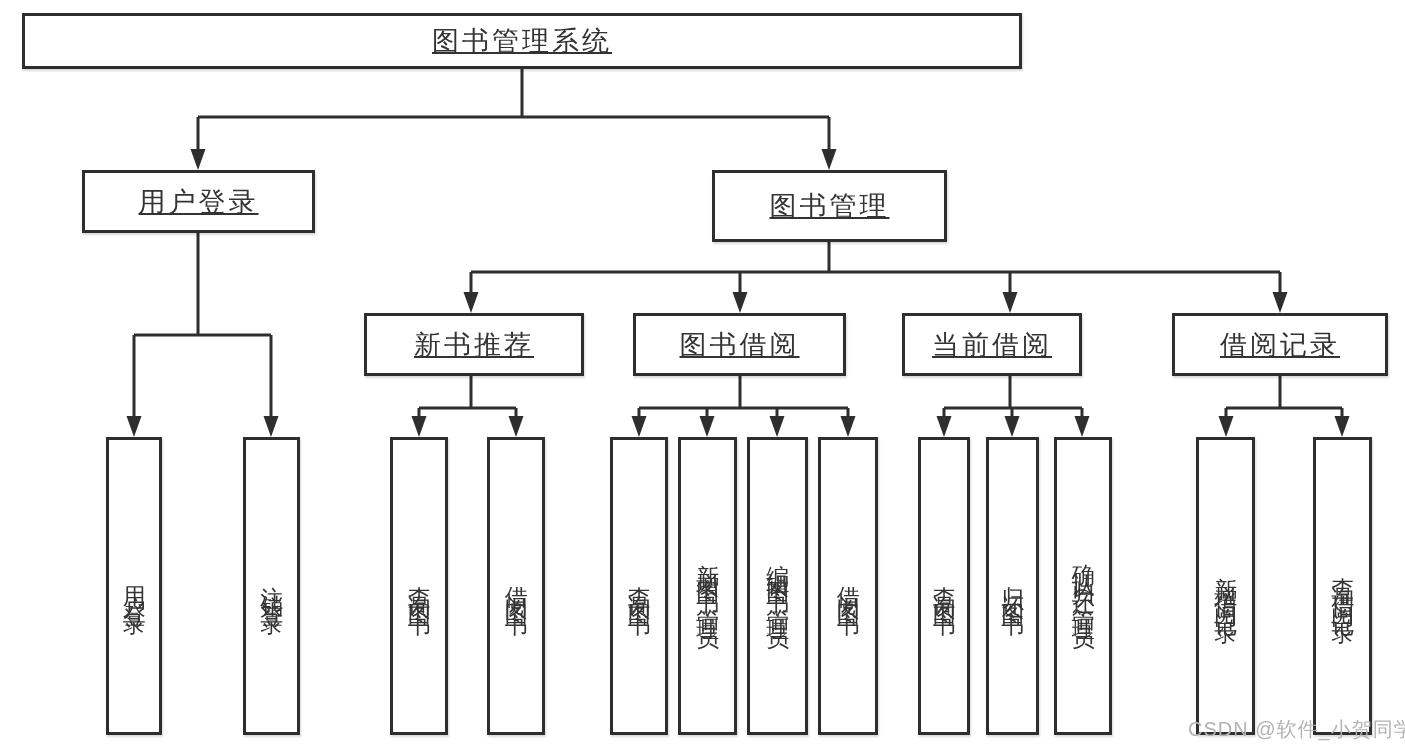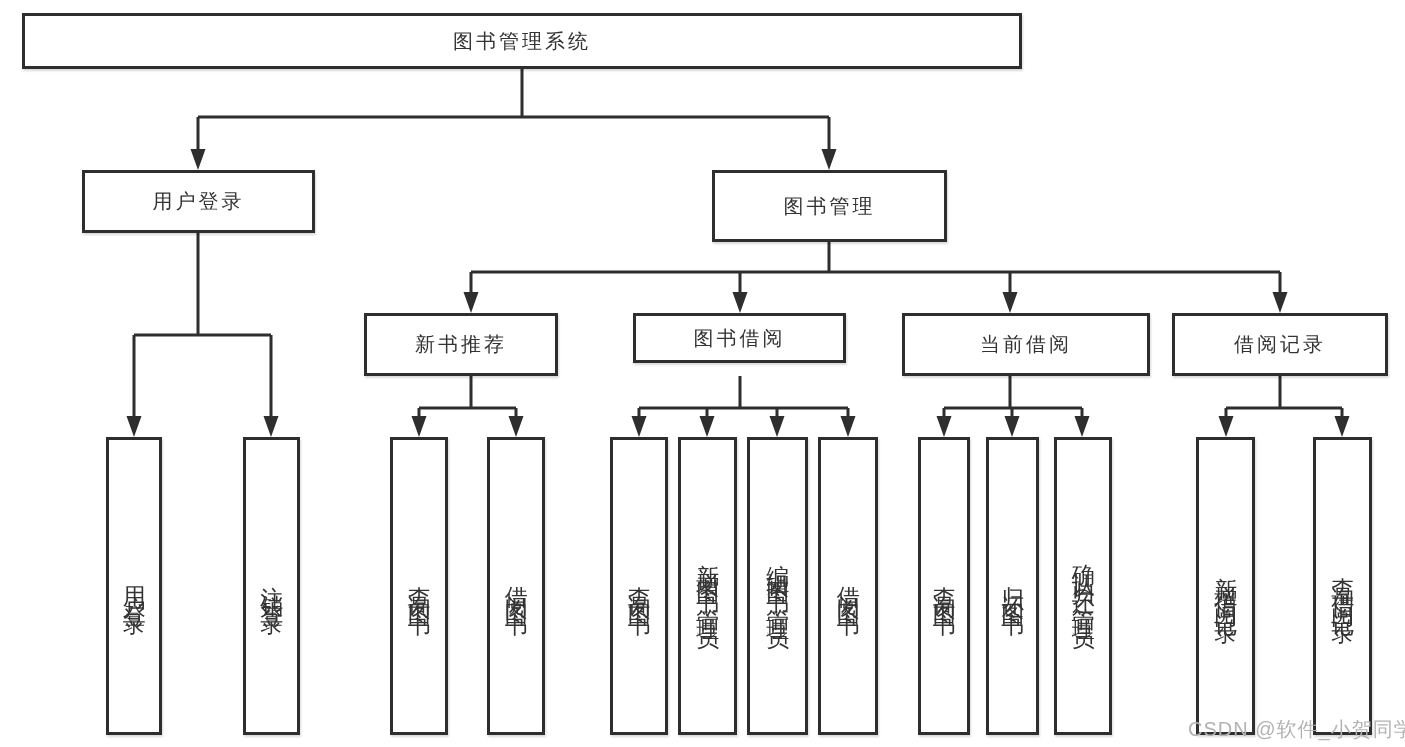--- a/index.html
+++ b/index.html
@@ -25,24 +25,25 @@
   .connectors .heads{fill:var(--line);stroke:none;}
   .box{
     position:absolute;z-index:1;
     background:#fff;
     border:3px solid var(--line);
     display:flex;align-items:center;justify-content:center;
     color:var(--text);
     box-shadow:1px 2px 2px rgba(0,0,0,0.15);
   }
   .h-label{
-    font-size:20px;
+    font-size:27px;
     letter-spacing:3px;
     white-space:nowrap;
     color:var(--text);
+    text-decoration:underline;
   }
   .leaf .v-label{
     writing-mode:vertical-rl;
     text-orientation:mixed;
     font-size:23px;
     line-height:1.1;
     letter-spacing:9px;
     white-space:nowrap;
     color:var(--text);
   }
@@ -95,27 +96,27 @@
     <span class="h-label">图书管理系统</span>
   </div>
 
   <div class="box" style="left:82px;top:170px;width:233px;height:63px">
     <span class="h-label">用户登录</span>
   </div>
   <div class="box" style="left:712px;top:170px;width:235px;height:72px">
     <span class="h-label">图书管理</span>
   </div>
 
-  <div class="box" style="left:364px;top:313px;width:194px;height:63px">
+  <div class="box" style="left:364px;top:313px;width:220px;height:63px">
     <span class="h-label">新书推荐</span>
   </div>
-  <div class="box" style="left:633px;top:313px;width:213px;height:50px">
+  <div class="box" style="left:633px;top:313px;width:213px;height:63px">
     <span class="h-label">图书借阅</span>
   </div>
-  <div class="box" style="left:902px;top:313px;width:248px;height:63px">
+  <div class="box" style="left:902px;top:313px;width:180px;height:63px">
     <span class="h-label">当前借阅</span>
   </div>
   <div class="box" style="left:1172px;top:313px;width:216px;height:63px">
     <span class="h-label">借阅记录</span>
   </div>
 
   <div class="box leaf" style="left:106px;top:437px;width:56px;height:298px">
     <span class="v-label">用户登录</span>
   </div>
   <div class="box leaf" style="left:243px;top:437px;width:57px;height:298px">

